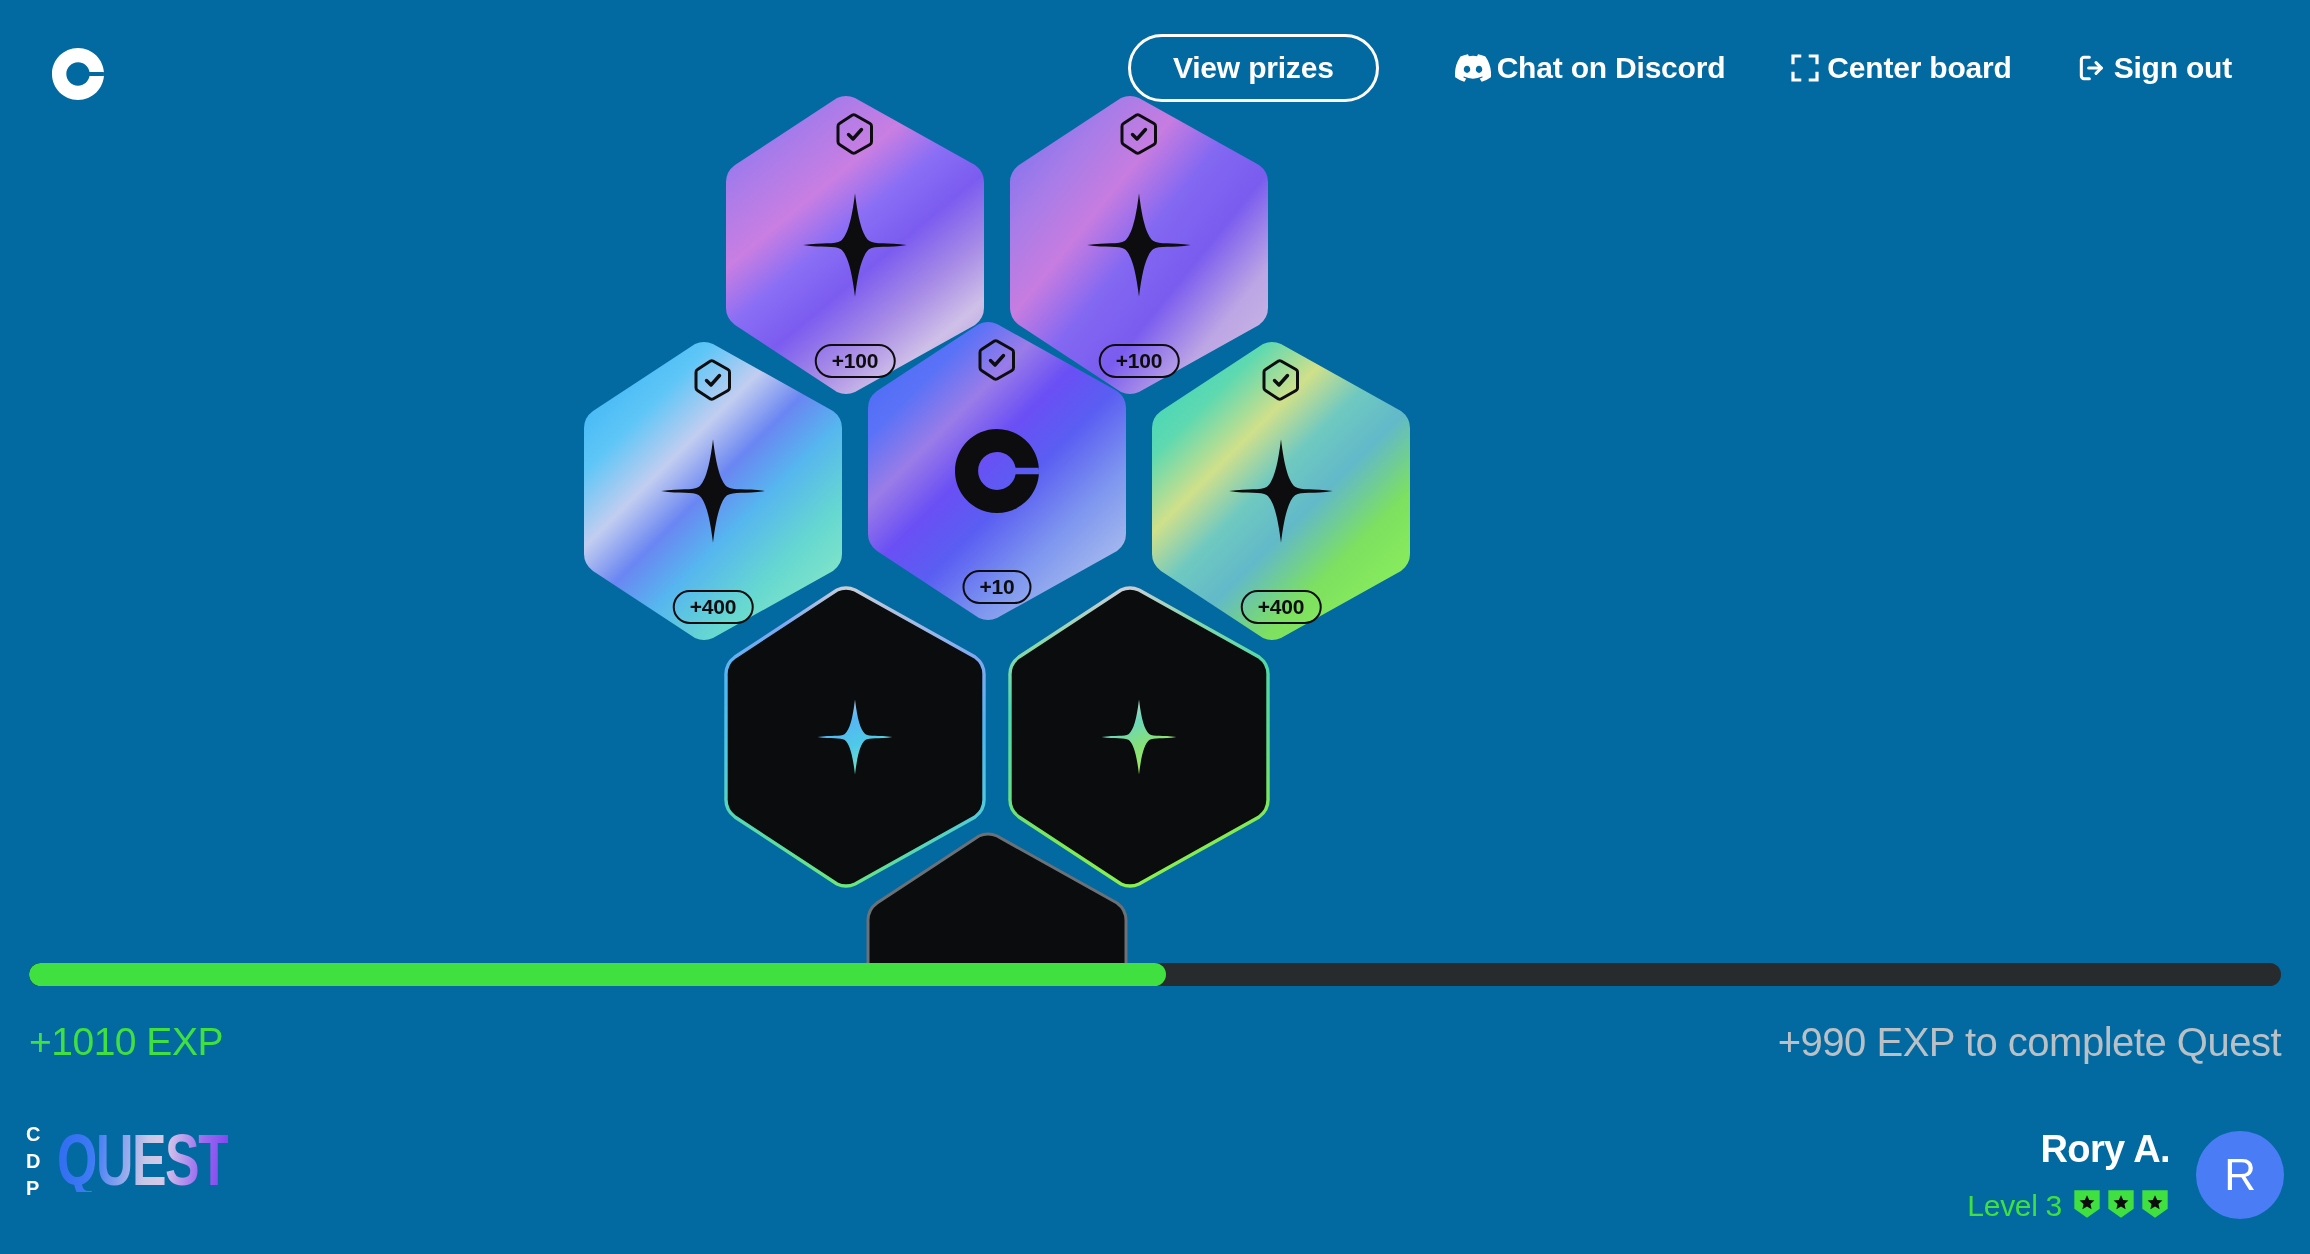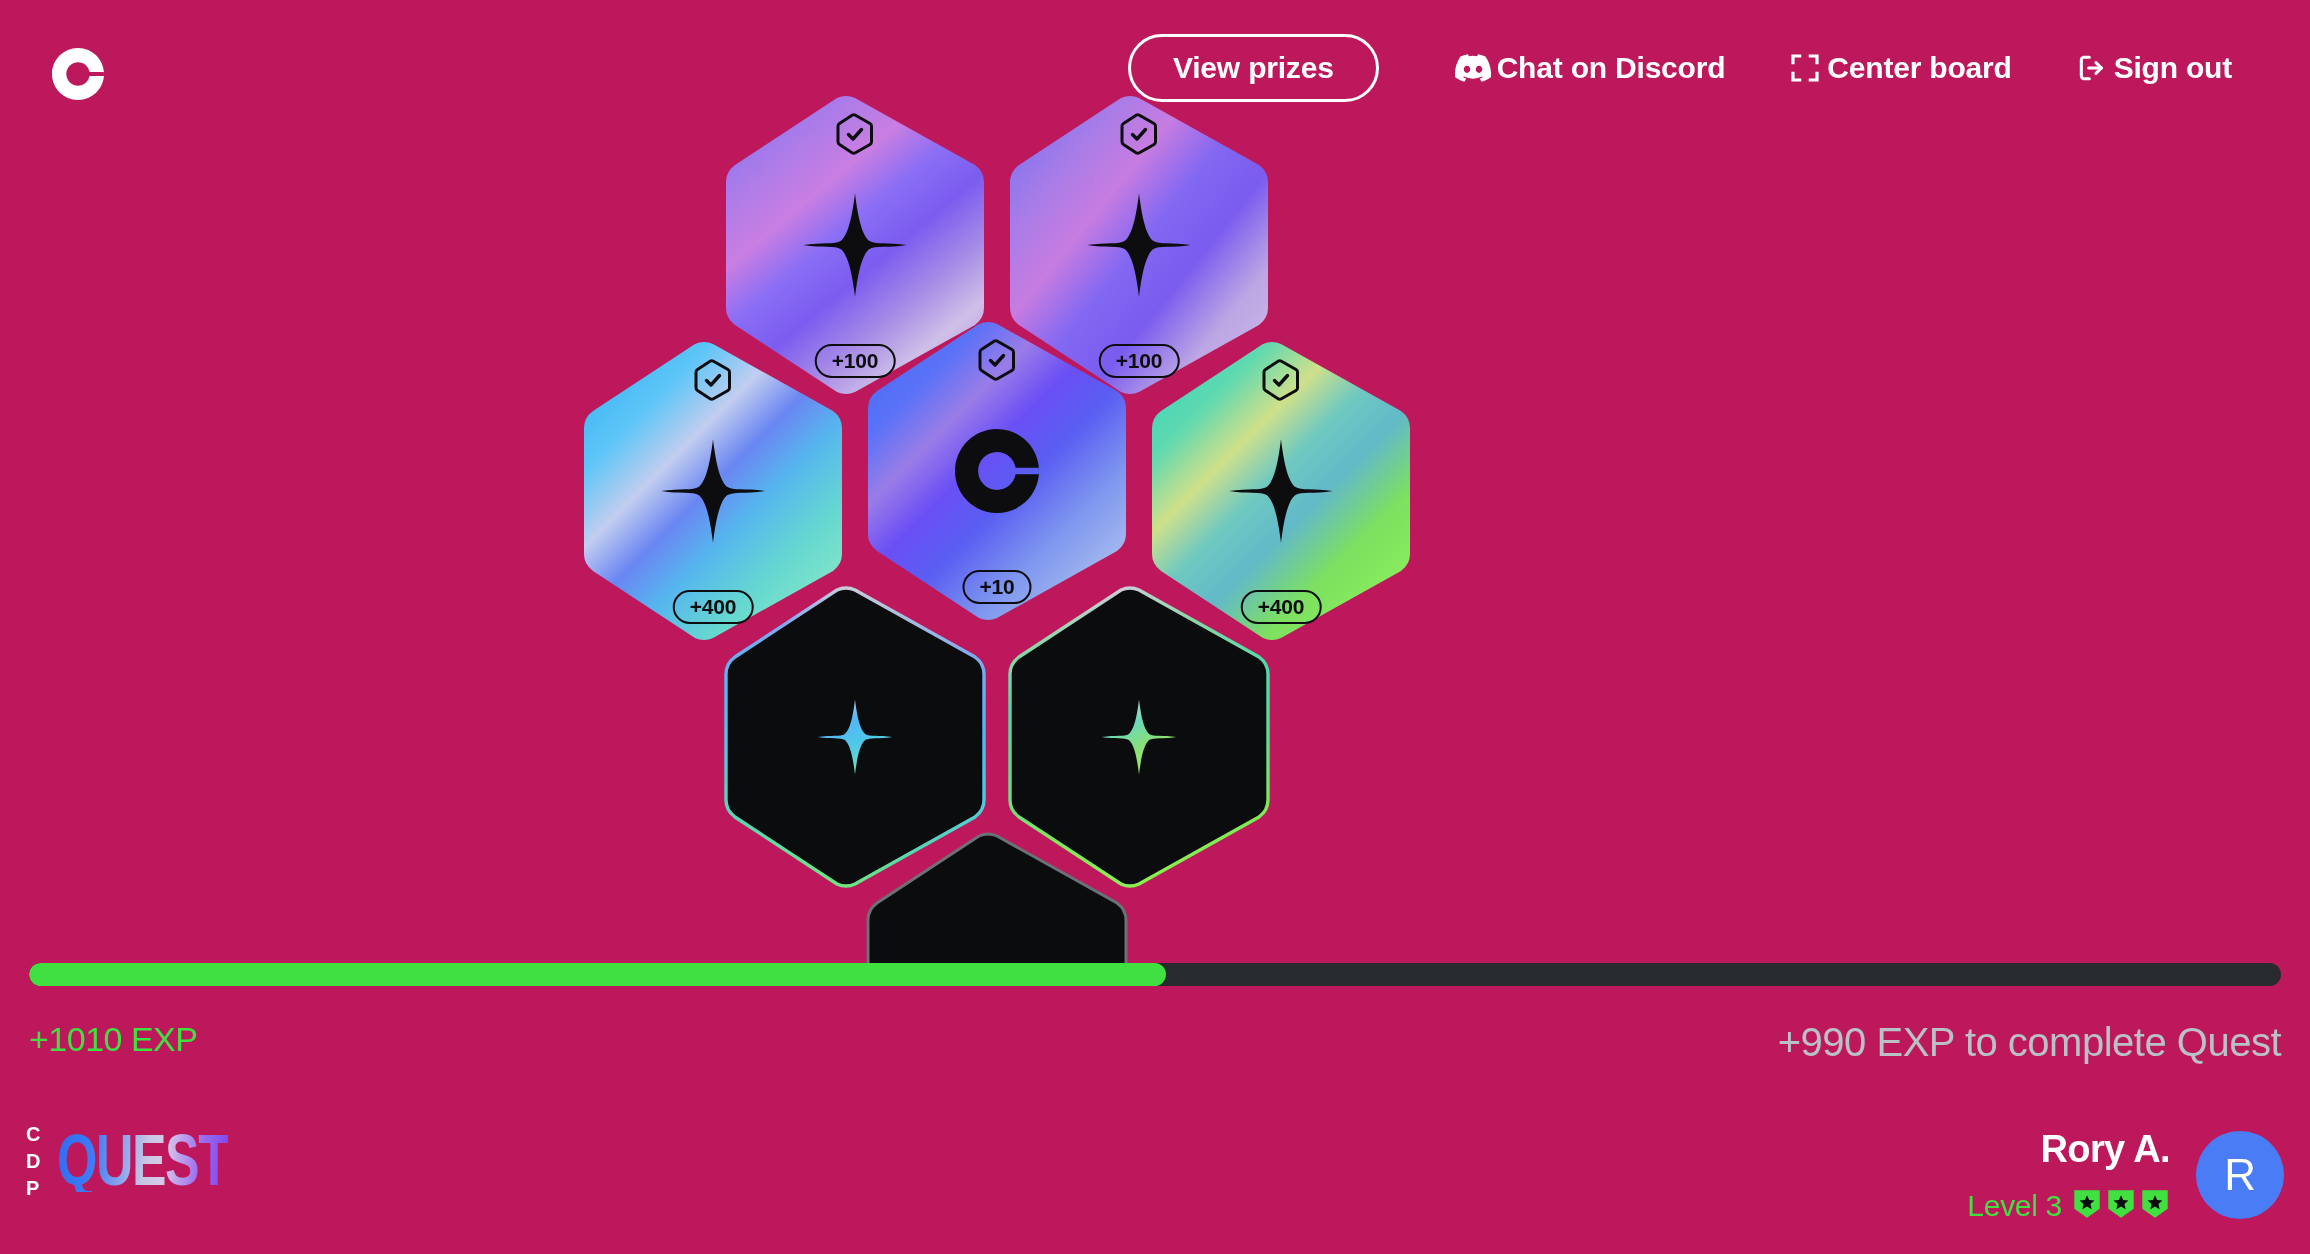--- a/index.html
+++ b/index.html
@@ -11,21 +11,21 @@
     overflow: hidden;
     background: #0a0c0d;
     font-family: "Liberation Sans", sans-serif;
     -webkit-font-smoothing: antialiased;
   }
 
   #app {
     position: relative;
     width: 2310px;
     height: 1254px;
-    background: #be185d;
+    background: #0369a1;
     overflow: hidden;
   }
 
   
   #header {
     position: absolute;
     top: 0; left: 0;
     width: 2310px;
     height: 148px;
     display: flex;
@@ -186,21 +186,21 @@
     left: 0;
     top: 1020px;
     width: 2310px;
     height: 60px;
     z-index: 50;
   }
   #exp-earned {
     position: absolute;
     left: 29px;
     top: 0;
-    font-size: 34px;
+    font-size: 39px;
     font-weight: 400;
     color: #3fe03f;
     letter-spacing: -0.5px;
   }
   #exp-remaining {
     position: absolute;
     right: 29px;
     top: 0;
     font-size: 40px;
     font-weight: 400;

